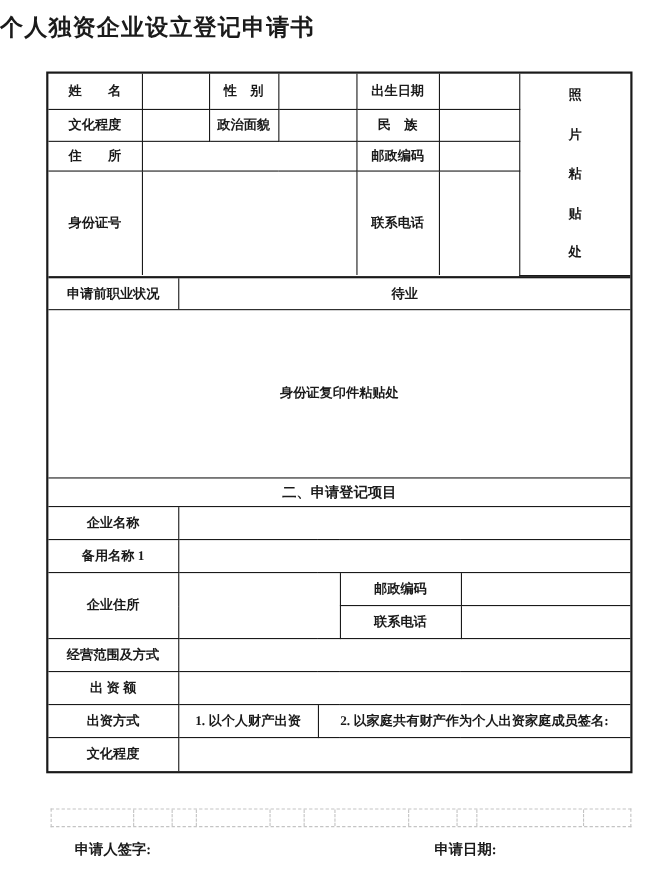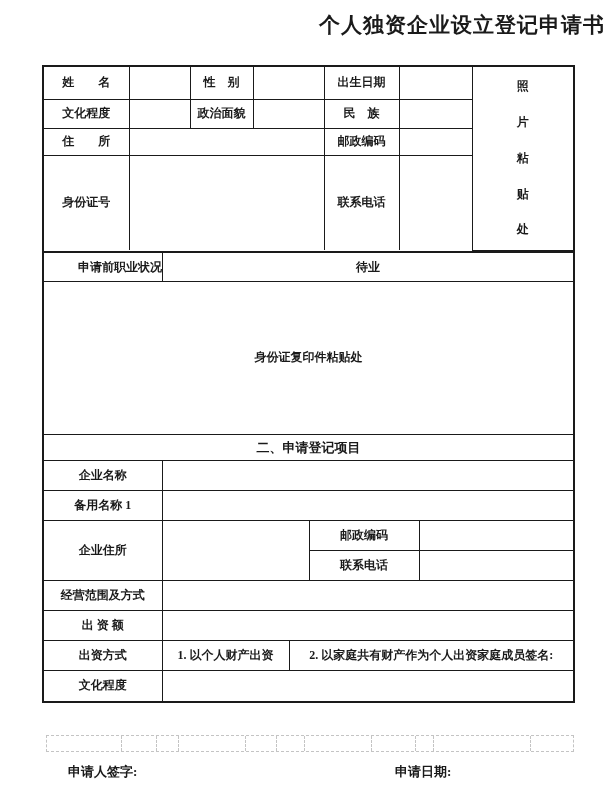--- a/index.html
+++ b/index.html
@@ -3,21 +3,21 @@
 <meta charset="utf-8">
 <style>
   html,body{margin:0;padding:0;}
   body{
     width:605px;height:794px;background:#ffffff;position:relative;
     font-family:"Liberation Serif","DejaVu Serif",serif;
     color:#1a1a1a;overflow:hidden;
   }
   .title{
     position:absolute;left:0;top:11px;width:605px;
-    text-align:right;font-size:21px;font-weight:bold;letter-spacing:1px;
+    text-align:left;font-size:21px;font-weight:bold;letter-spacing:1px;
   }
   .form-wrap{
     position:absolute;left:42px;top:65px;width:529px;
     border:2px solid #1a1a1a;background:#fff;
   }
   .sec-header{
     height:25px;line-height:25px;text-align:center;
     font-size:13px;font-weight:bold;border-bottom:1px solid #1a1a1a;
   }
   table.grid{border-collapse:collapse;table-layout:fixed;width:529px;}
@@ -31,21 +31,21 @@
   table.grid tr.rlast td{border-bottom:none;}
   td.photo{vertical-align:middle;}
   .photo-stack{
     height:160px;display:flex;flex-direction:column;
     justify-content:space-between;align-items:center;font-size:12px;font-weight:bold;
   }
   .prejob-row{
     display:flex;border-top:2px solid #1a1a1a;border-bottom:1px solid #1a1a1a;
     height:28px;line-height:28px;font-size:12px;font-weight:bold;
   }
-  .prejob-label{width:118px;border-right:1px solid #1a1a1a;text-align:right;}
+  .prejob-label{width:118px;border-right:1px solid #1a1a1a;text-align:center;}
   .prejob-value{flex:1;text-align:center;}
   .bigcell{
     height:152px;border-bottom:1px solid #1a1a1a;
     display:flex;align-items:center;justify-content:center;
     font-size:12px;font-weight:bold;
   }
   td.opt{text-align:left;padding-left:8px;}
   .dash-row{
     position:absolute;left:46px;top:735px;width:528px;height:17px;
     display:flex;border:1px dashed #c4c4c4;box-sizing:border-box;

